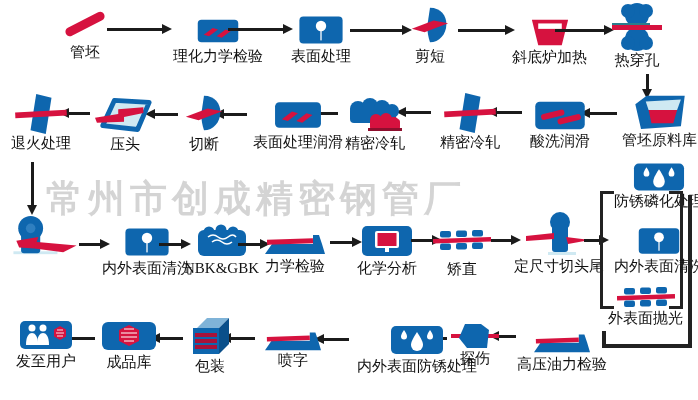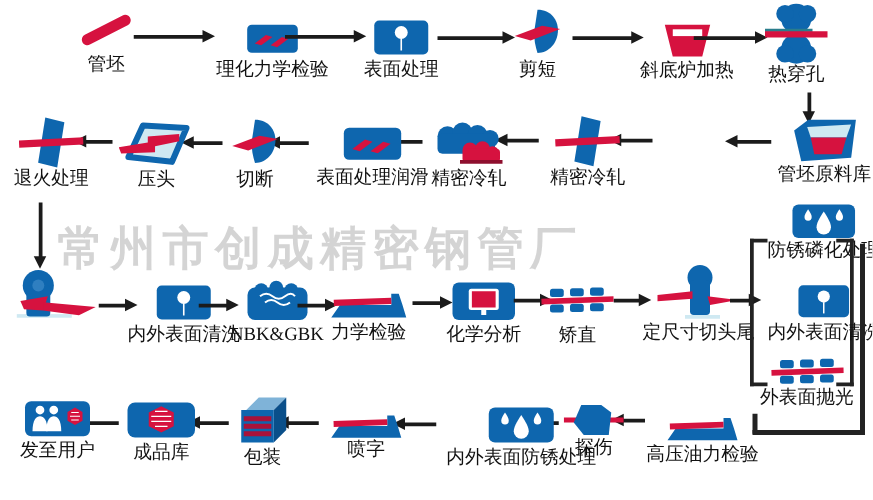--- a/index.html
+++ b/index.html
@@ -229,20 +229,26 @@
   <div class="ar d" style="left:646px;top:74px;height:16px"></div>
 
   <div class="node" style="left:622px;top:92px">
     <svg class="ic" width="58" height="38">
         <use href="#sym-store"></use>
       </svg>
     <div class="lbl">管坯原料库</div>
   </div>
   <div class="ar l" style="left:589px;top:112px;width:28px"></div>
 
+  <div class="node" style="left:530px;top:98px">
+    <svg class="ic" width="52" height="33">
+        <use href="#sym-pickle"></use>
+      </svg>
+    <div class="lbl">酸洗润滑</div>
+  </div>
   <div class="ar l" style="left:496px;top:111px;width:26px"></div>
 
   <div class="node small-gap" style="left:440px;top:92px">
     <svg class="ic" width="52" height="42">
         <use href="#sym-plate"></use>
       </svg>
     <div class="lbl">精密冷轧</div>
   </div>
   <div class="ar l" style="left:405px;top:111px;width:26px"></div>
 

